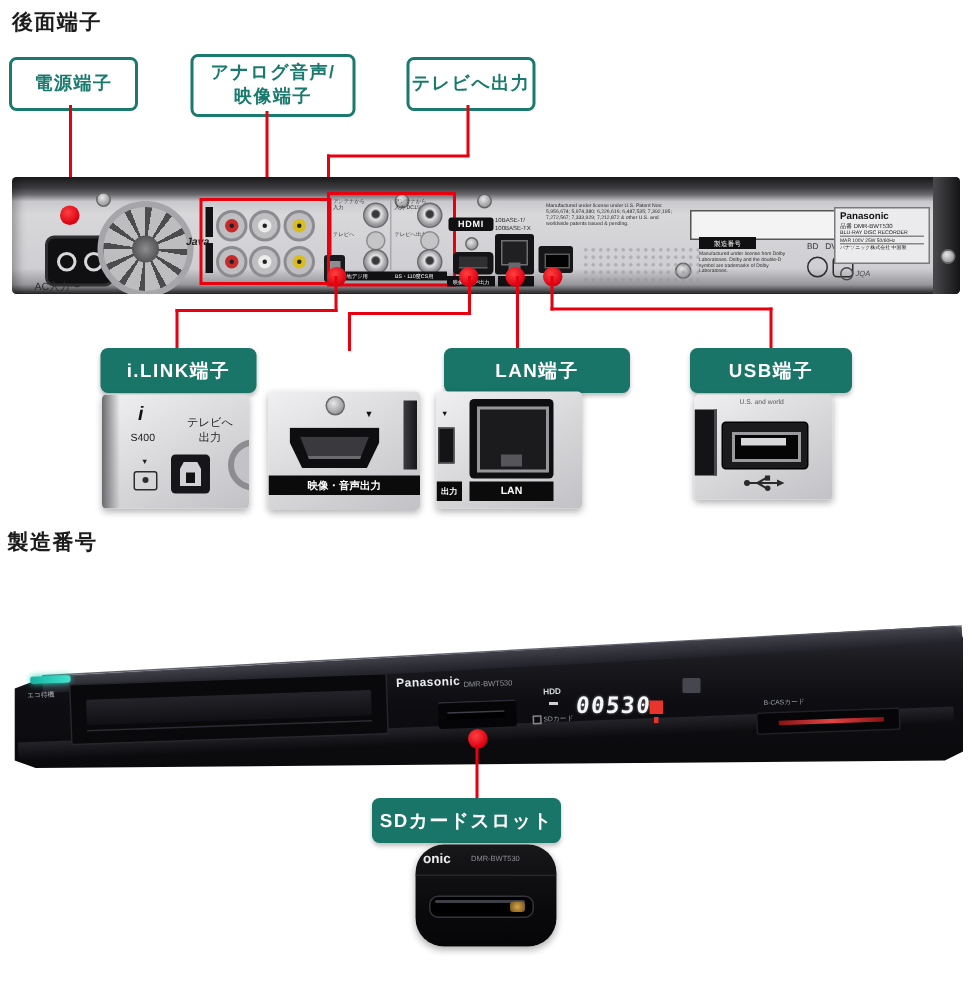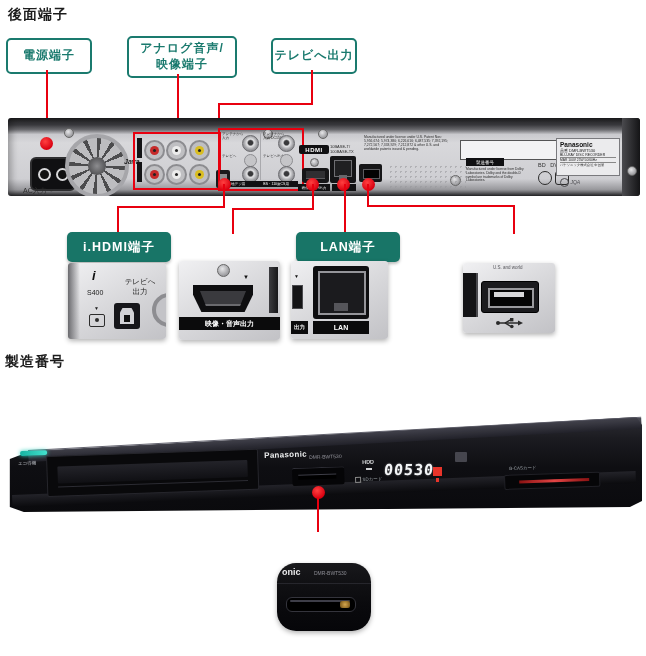--- a/index.html
+++ b/index.html
@@ -209,22 +209,23 @@
   <div class="abs rl" style="left:117px;top:206px;width:108px;height:2px;"></div>
   <div class="abs rl" style="left:117px;top:206px;width:2px;height:28px;"></div>
   <div class="abs rl" style="left:312px;top:184px;width:2px;height:26px;"></div>
   <div class="abs rl" style="left:232px;top:208px;width:82px;height:2px;"></div>
   <div class="abs rl" style="left:232px;top:208px;width:2px;height:26px;"></div>
   <div class="abs rl" style="left:344px;top:184px;width:2px;height:50px;"></div>
   <div class="abs rl" style="left:367px;top:184px;width:2px;height:23px;"></div>
   <div class="abs rl" style="left:367px;top:205px;width:148px;height:2px;"></div>
   <div class="abs rl" style="left:513px;top:205px;width:2px;height:29px;"></div>
 
-  <div class="abs gbox" style="left:67px;top:232px;width:104px;height:30px;">i.HDMI端子</div>
-  <div class="abs gbox" style="left:296px;top:232px;width:104px;height:30px;">LAN端子</div>
+  <div class="abs gbox" style="left:67px;top:232px;width:104px;height:30px;">i.LINK端子</div>
+  <div class="abs gbox" style="left:296px;top:232px;width:124px;height:30px;">LAN端子</div>
+  <div class="abs gbox" style="left:460px;top:232px;width:108px;height:30px;">USB端子</div>
 
   <div class="abs photo" style="left:68px;top:263px;width:98px;height:76px;">
     <div class="abs" style="left:0;top:0;width:12px;height:76px;background:linear-gradient(90deg,#6a6a6e,rgba(106,106,110,0));"></div>
     <div class="abs" style="left:24px;top:5px;font-size:13px;font-weight:bold;font-style:italic;color:#111;">i</div>
     <div class="abs" style="left:19px;top:26px;font-size:7px;color:#1c1c1c;">S400</div>
     <div class="abs" style="left:52px;top:14px;width:40px;font-size:7.5px;color:#1c1c1c;text-align:center;line-height:1.3;">
       <span>テレビへ</span><br>
       <span>出力</span>
     </div>
     <div class="abs" style="left:26px;top:42px;font-size:5px;color:#1c1c1c;">▼</div>
@@ -317,20 +318,21 @@
   <div class="abs" style="left:455px;top:452px;width:12px;height:10px;background:#46464e;border-radius:1px;"></div>
 
   <div class="abs tilt" style="left:509px;top:466px;font-size:4.5px;color:#9aa0a6;">B-CASカード</div>
   <div class="abs tilt" style="left:504px;top:475px;width:94px;height:13px;background:#060608;border:1px solid #202026;border-radius:2px;">
     <span class="abs" style="left:14px;top:5px;width:70px;height:3px;background:linear-gradient(90deg,#8a1212,#e34545,#8a1212);"></span>
   </div>
 
   <div class="abs rdot" style="left:312px;top:486px;"></div>
   <div class="abs rl" style="left:317px;top:497px;width:2px;height:35px;"></div>
 
+  <div class="abs gbox" style="left:248px;top:532px;width:126px;height:30px;">SDカードスロット</div>
 
   <div class="abs" id="sd-photo" style="left:277px;top:563px;width:94px;height:68px;border-radius:19px;">
     <div class="abs" style="left:5px;top:4px;font-size:9px;font-weight:bold;color:#e9e9eb;">onic</div>
     <div class="abs" style="left:37px;top:7px;font-size:5px;color:#8c8c94;">DMR-BWT530</div>
     <div class="abs" style="left:0;top:20px;width:94px;height:1px;background:#26262c;"></div>
     <div class="abs" style="left:9px;top:34px;width:68px;height:13px;background:#000;border:1px solid #34343c;border-radius:6px;">
       <span class="abs" style="left:3px;top:2px;width:60px;height:2px;background:#3e3e48;border-radius:2px;"></span>
       <span class="abs" style="left:53px;top:3px;width:10px;height:7px;background:radial-gradient(circle,#d4a64e,#6e4c12);border-radius:2px;"></span>
     </div>
   </div>

